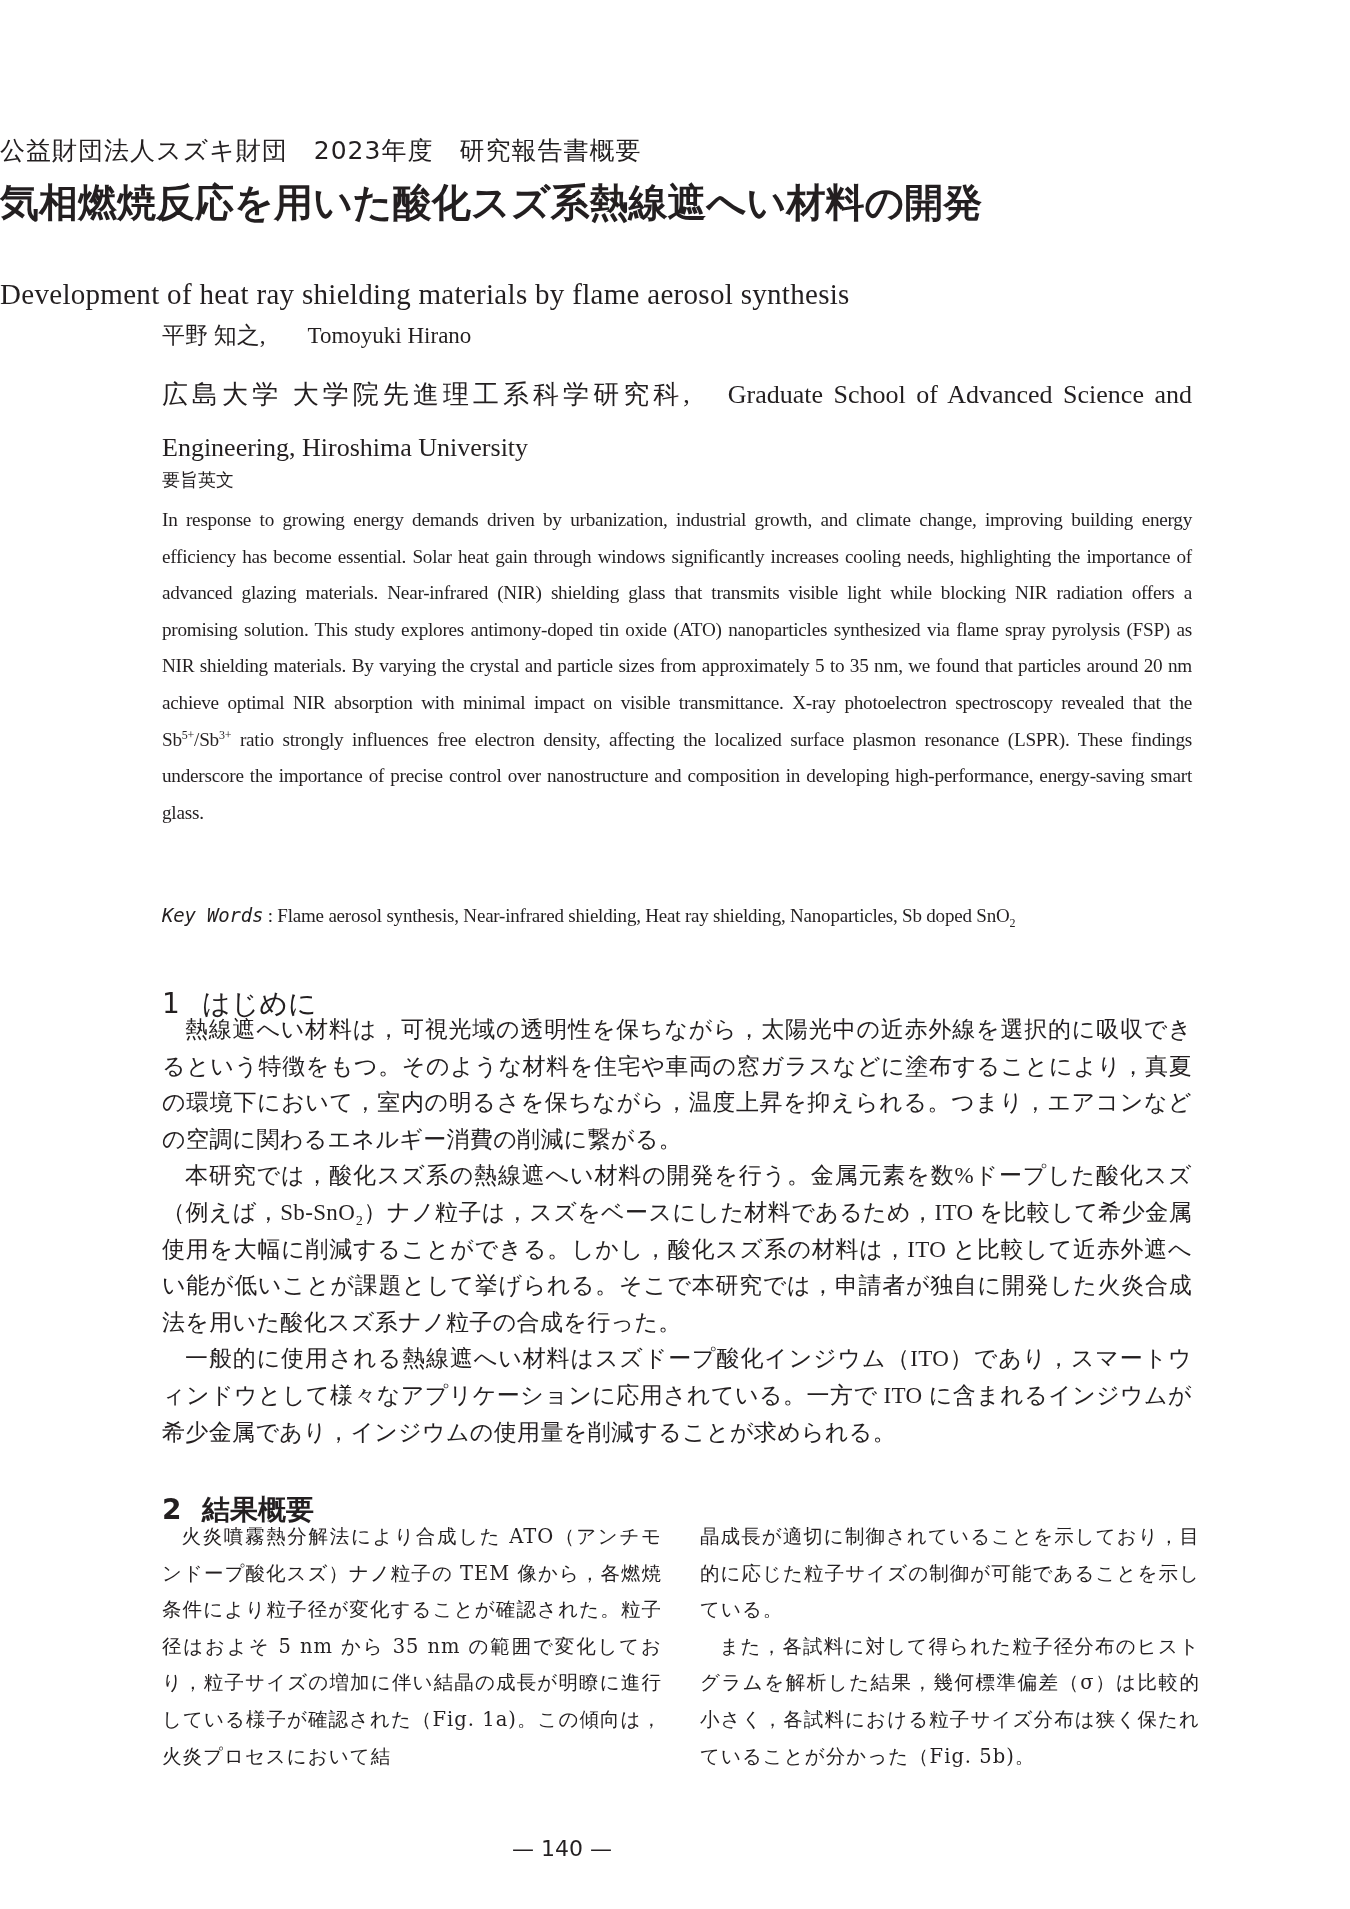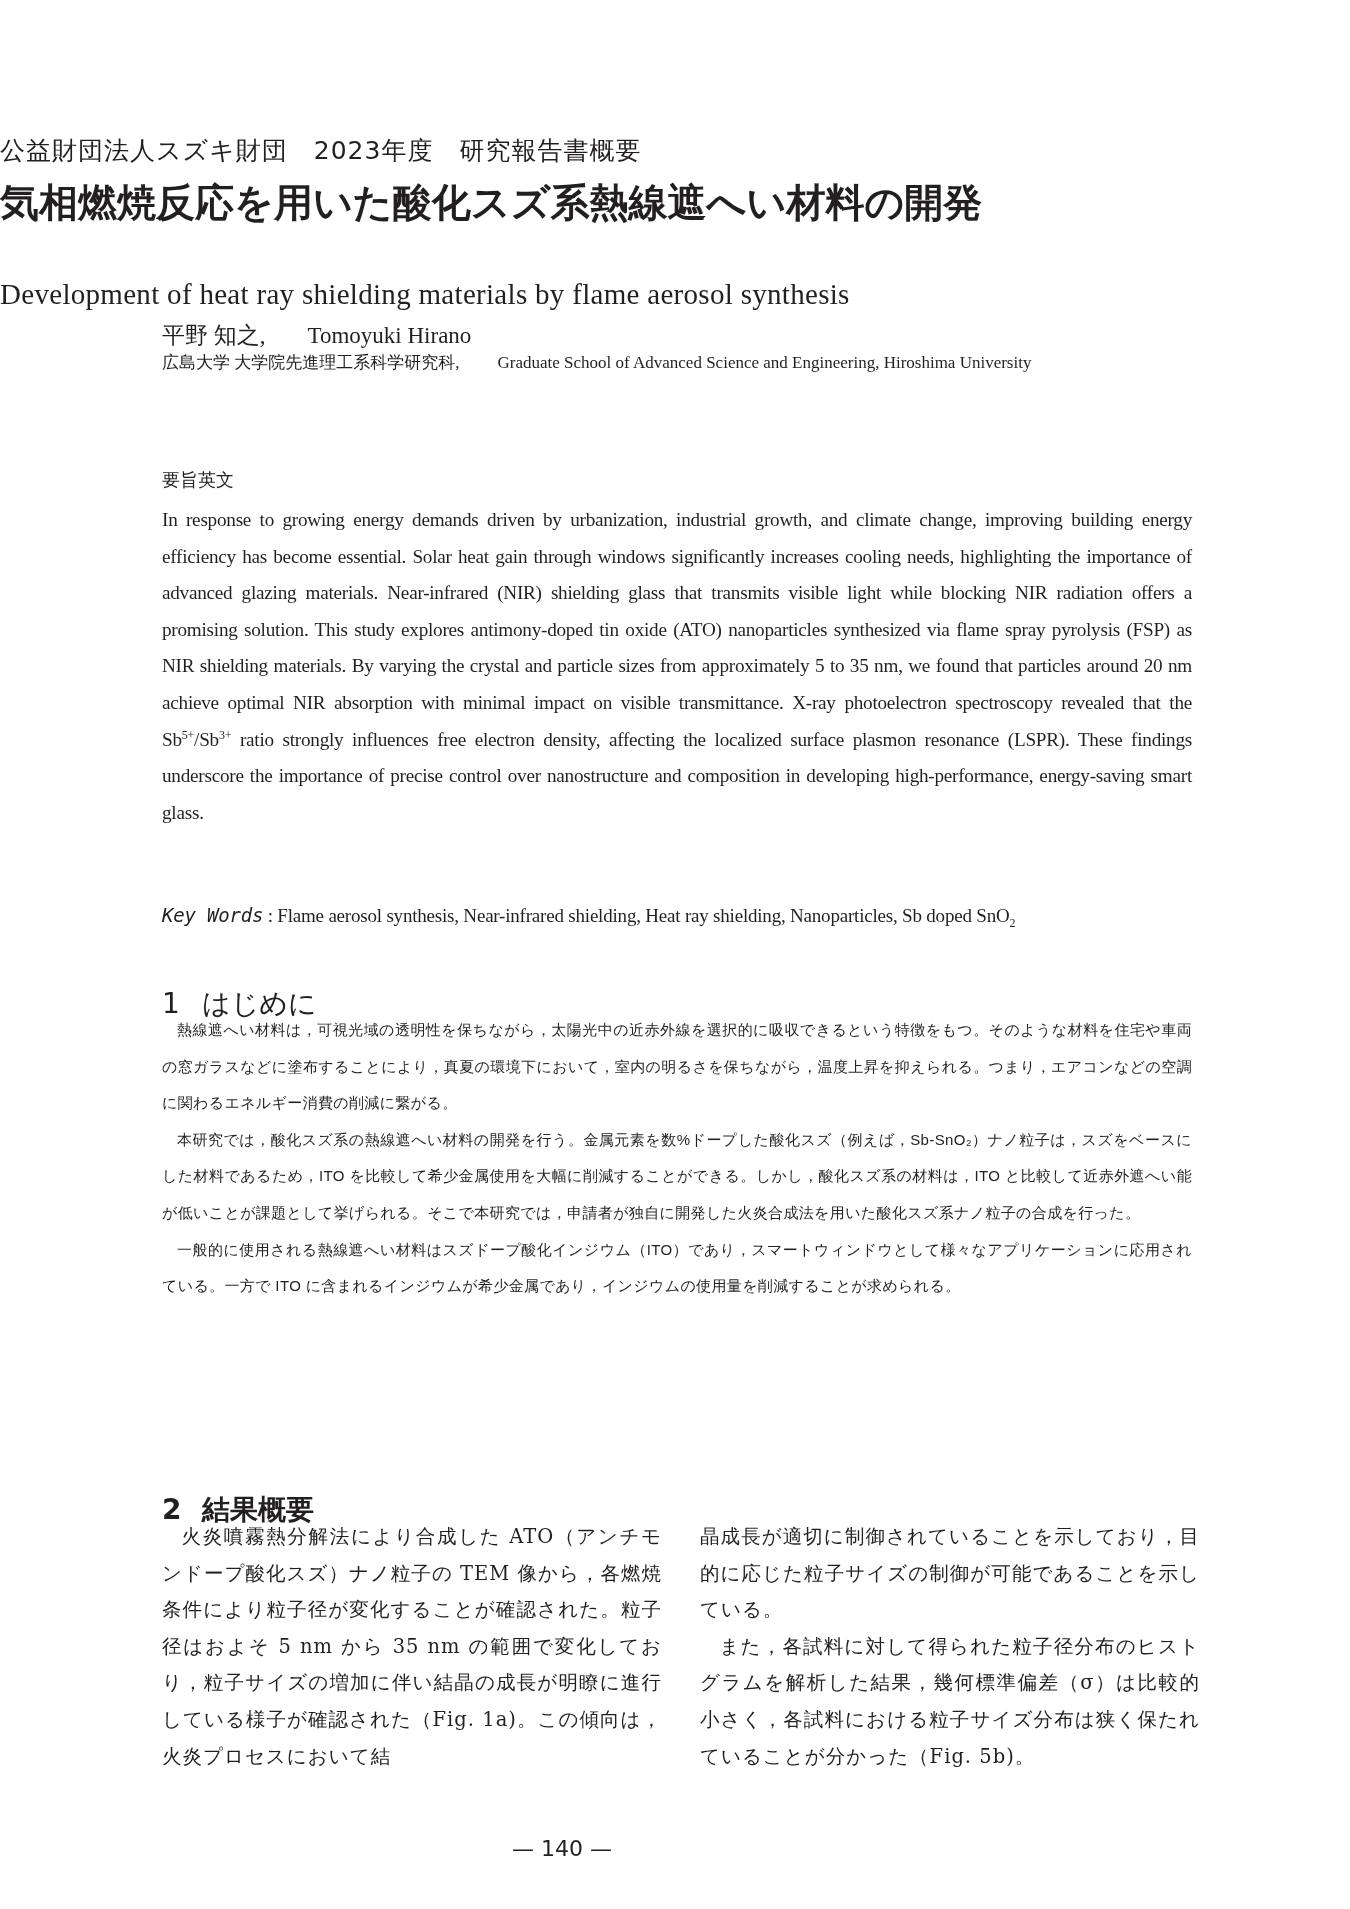--- a/index.html
+++ b/index.html
@@ -7,36 +7,36 @@
   .page { position: absolute; left: 0; top: 0; width: 1350px; height: 1909px; }
 
   .header-line { position: absolute; left: 0; width: 1350px; text-align: left; }
   #org { top: 134px; font-size: 25px; letter-spacing: 1px; font-family: "DejaVu Sans", sans-serif; }
   #title-jp { top: 176px; font-size: 39px; font-weight: bold; letter-spacing: 0px; font-family: "DejaVu Sans", sans-serif; }
   #title-en { top: 238px; font-size: 29px; font-family: "Liberation Serif", serif; letter-spacing: 0.3px; margin-top: 40px; }
 
   .block { position: absolute; left: 162px; width: 1030px; }
   #author { top: 318px; font-size: 23px; line-height: 36px; font-family: "Liberation Serif", serif; }
   #author .gap { display: inline-block; width: 42px; }
-  #affil { top: 346px; font-size: 17px; line-height: 34px; font-family: "Liberation Serif", serif; text-align: justify; text-align-last: left; }
+  #affil { top: 368px; font-size: 26px; line-height: 53px; font-family: "Liberation Serif", serif; text-align: justify; text-align-last: left; }
 
   #abstract-label { top: 468px; font-size: 18px; font-family: "DejaVu Serif", serif; }
   #abstract { top: 502px; font-size: 19.2px; line-height: 36.6px; font-family: "Liberation Serif", serif; text-align: justify; letter-spacing: -0.25px; }
   #abstract sup { font-size: 12px; line-height: 0; }
 
   #keywords { top: 904px; font-size: 19px; font-family: "Liberation Serif", serif; letter-spacing: -0.2px; }
   #keywords .kw-label { font-family: "DejaVu Sans Mono", monospace; font-style: italic; font-size: 19px; }
   #keywords sub { font-size: 12px; line-height: 0; }
 
   .sec-head { position: absolute; left: 162px; font-size: 28px; font-family: "DejaVu Sans", sans-serif; margin-top: 7px; }
   .sec-head .num { display: inline-block; width: 40px; }
   #sec1-head { top: 978px; }
   #sec2-head { top: 1484px; font-weight: bold; }
 
-  .jp-para { font-size: 15px; line-height: 36.6px; font-family: Liberation Sans, sans-serif; text-align: justify; letter-spacing: 0.35px; }
+  .jp-para { font-size: 23px; line-height: 36.6px; font-family: Liberation Serif, serif; text-align: justify; letter-spacing: 0.35px; }
   .jp-para p { margin: 0; text-indent: 1em; }
   #sec1-body { position: absolute; top: 1012px; left: 162px; width: 1030px; }
 
   .col { position: absolute; top: 1519px; width: 500px; font-size: 19.5px; line-height: 36.6px; font-family: "DejaVu Serif", serif; text-align: justify; letter-spacing: 1px; }
   .col p { margin: 0; text-indent: 1em; }
   .col p.cont { text-indent: 0; }
   #col-left { left: 162px; }
   #col-right { left: 700px; }
 
   #page-number { position: absolute; top: 1836px; left: 0; width: 1124px; text-align: center; font-size: 22px; font-family: "DejaVu Sans", sans-serif; }

